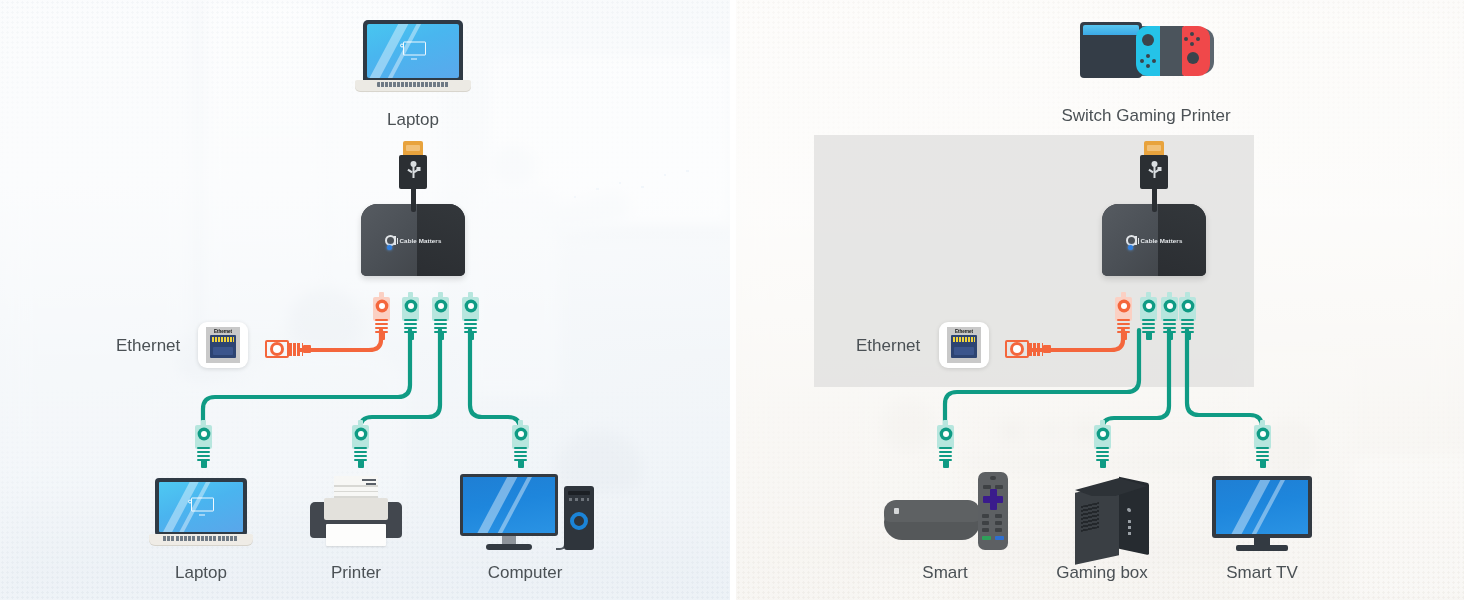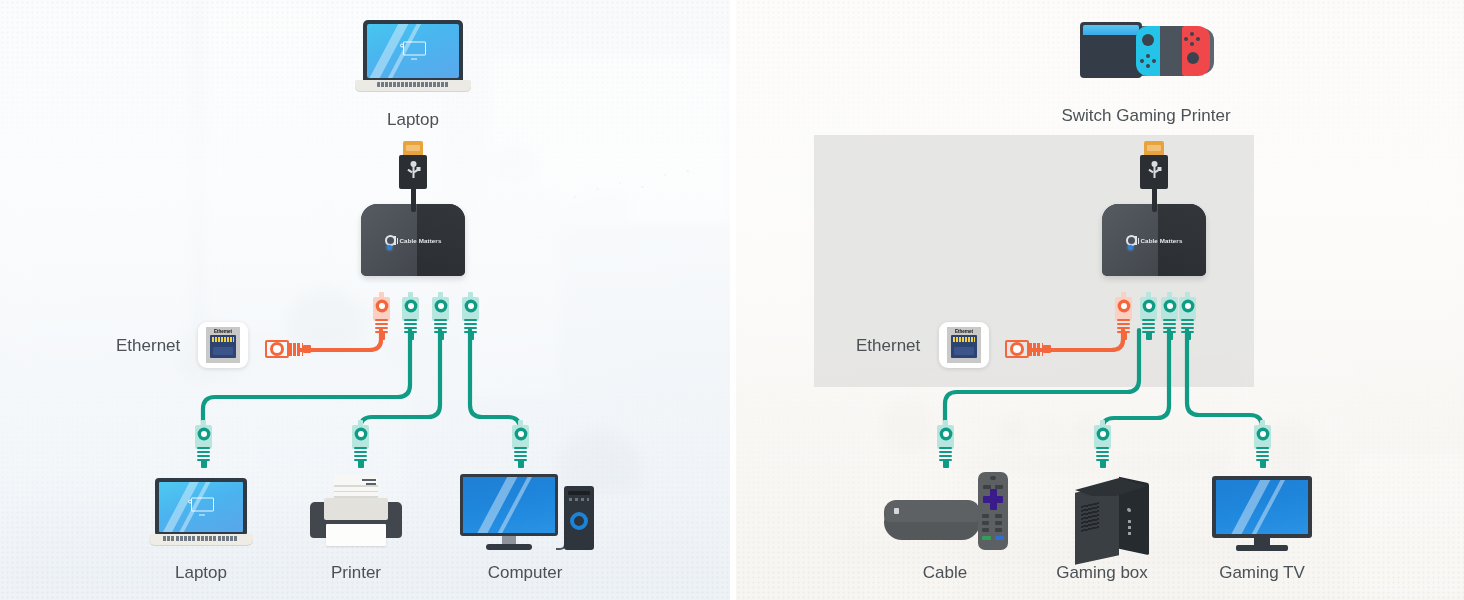--- a/index.html
+++ b/index.html
@@ -668,21 +668,21 @@
     <i class="plus-h"></i>
     <i class="btn" style="left:4px;top:42px;"></i>
       <i class="btn" style="left:17px;top:42px;"></i>
     <i class="btn" style="left:4px;top:49px;"></i>
       <i class="btn" style="left:17px;top:49px;"></i>
     <i class="btn" style="left:4px;top:56px;"></i>
       <i class="btn" style="left:17px;top:56px;"></i>
     <i class="g1"></i>
     <i class="b1"></i>
   </div>
-  <div class="devlabel" style="left:875px;top:563px;width:140px;">Cable</div>
+  <div class="devlabel" style="left:875px;top:563px;width:140px;">Smart</div>
 
   <div class="dev" style="left:1075px;top:478px;width:74px;height:86px;">
     <div class="cb-front"></div>
     <div class="cb-side"></div>
     <div class="cb-top"></div>
     <div class="cb-vent"></div>
     <div class="cb-led"></div>
     <div class="cb-leds"></div>
   </div>
   <div class="devlabel" style="left:1032px;top:563px;width:140px;">Gaming box</div>
@@ -690,15 +690,15 @@
   <div class="dev" style="left:1212px;top:476px;width:100px;height:76px;">
     <div class="tv-frame">
       <div class="tv-screen">
         <div class="glare" style="left:24px;top:-26px;width:9px;height:130px;"></div>
         <div class="glare" style="left:44px;top:-26px;width:4px;height:130px;"></div>
       </div>
     </div>
     <div class="tv-neck"></div>
     <div class="tv-foot"></div>
   </div>
-  <div class="devlabel" style="left:1192px;top:563px;width:140px;">Gaming TV</div>
+  <div class="devlabel" style="left:1192px;top:563px;width:140px;">Smart TV</div>
 
 </div>
 
 </body></html>

